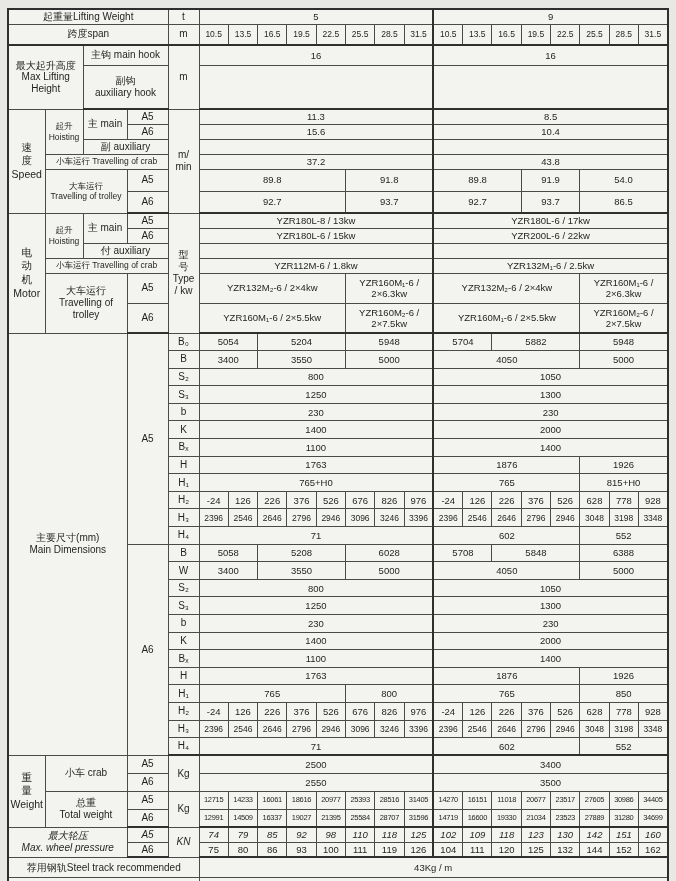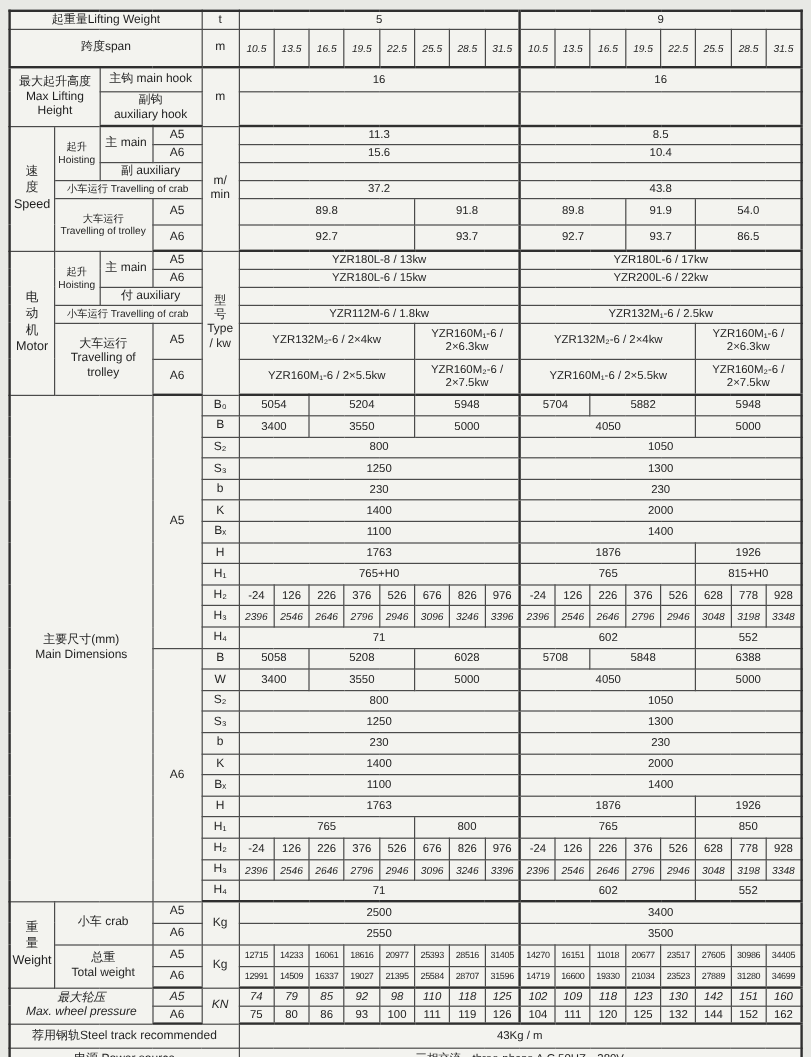--- a/index.html
+++ b/index.html
@@ -23,21 +23,21 @@
     text-align:center;
     vertical-align:middle;
     font-size:9.5px;
     padding:0 1px;
     white-space:pre-line;
     line-height:1.18;
     overflow:hidden;
   }
   td.lab{font-size:10px;}
   td.sm-lab{font-size:8.5px;margin-top:32px;}
-  td.s{font-size:8.5px;font-style:italic;}
+  td.s{font-size:8.5px;}
   td.xs{font-size:7.5px;letter-spacing:-0.3px;}
   td.v{font-size:10.5px;line-height:1.3;}
   td.lt{border-left:2px solid #2f2f2f;}
   tr.bb td{border-bottom:2px solid #2f2f2f;}
 </style>
 </head>
 <body>
 
 <table>
   <colgroup>
@@ -63,21 +63,21 @@
       <col style="width: 29.3px;">
       <col style="width: 29.3px;">
     </colgroup>
   <tbody>
       <tr style="height: 15px;">
         <td colspan="4" class="lab">起重量Lifting Weight</td>
         <td class="lab">t</td>
         <td colspan="8">5</td>
         <td colspan="8" class="lt">9</td>
       </tr>
-      <tr class="bb" style="height: 32px;">
+      <tr class="bb" style="height: 21px;">
         <td colspan="4" class="lab">跨度span</td>
         <td class="lab">m</td>
         <td class="s">10.5</td>
         <td class="s">13.5</td>
         <td class="s">16.5</td>
         <td class="s">19.5</td>
         <td class="s">22.5</td>
         <td class="s">25.5</td>
         <td class="s">28.5</td>
         <td class="s">31.5</td>
@@ -92,21 +92,21 @@
       </tr>
       <tr style="height: 20px;">
         <td colspan="2" rowspan="2" class="lab">最大起升高度
 Max Lifting
 Height</td>
         <td colspan="2" class="lab">主钩 main hook</td>
         <td rowspan="2" class="lab">m</td>
         <td colspan="8">16</td>
         <td colspan="8" class="lt">16</td>
       </tr>
-      <tr class="bb" style="height: 29px;">
+      <tr class="bb" style="height: 44px;">
         <td colspan="2" class="lab">副钩
 auxiliary hook</td>
         <td colspan="8"></td>
         <td colspan="8" class="lt"></td>
       </tr>
       <tr style="height: 15px;">
         <td rowspan="6" class="v lab">速
 度
 Speed</td>
         <td rowspan="3" class="lab sm-lab">起升

